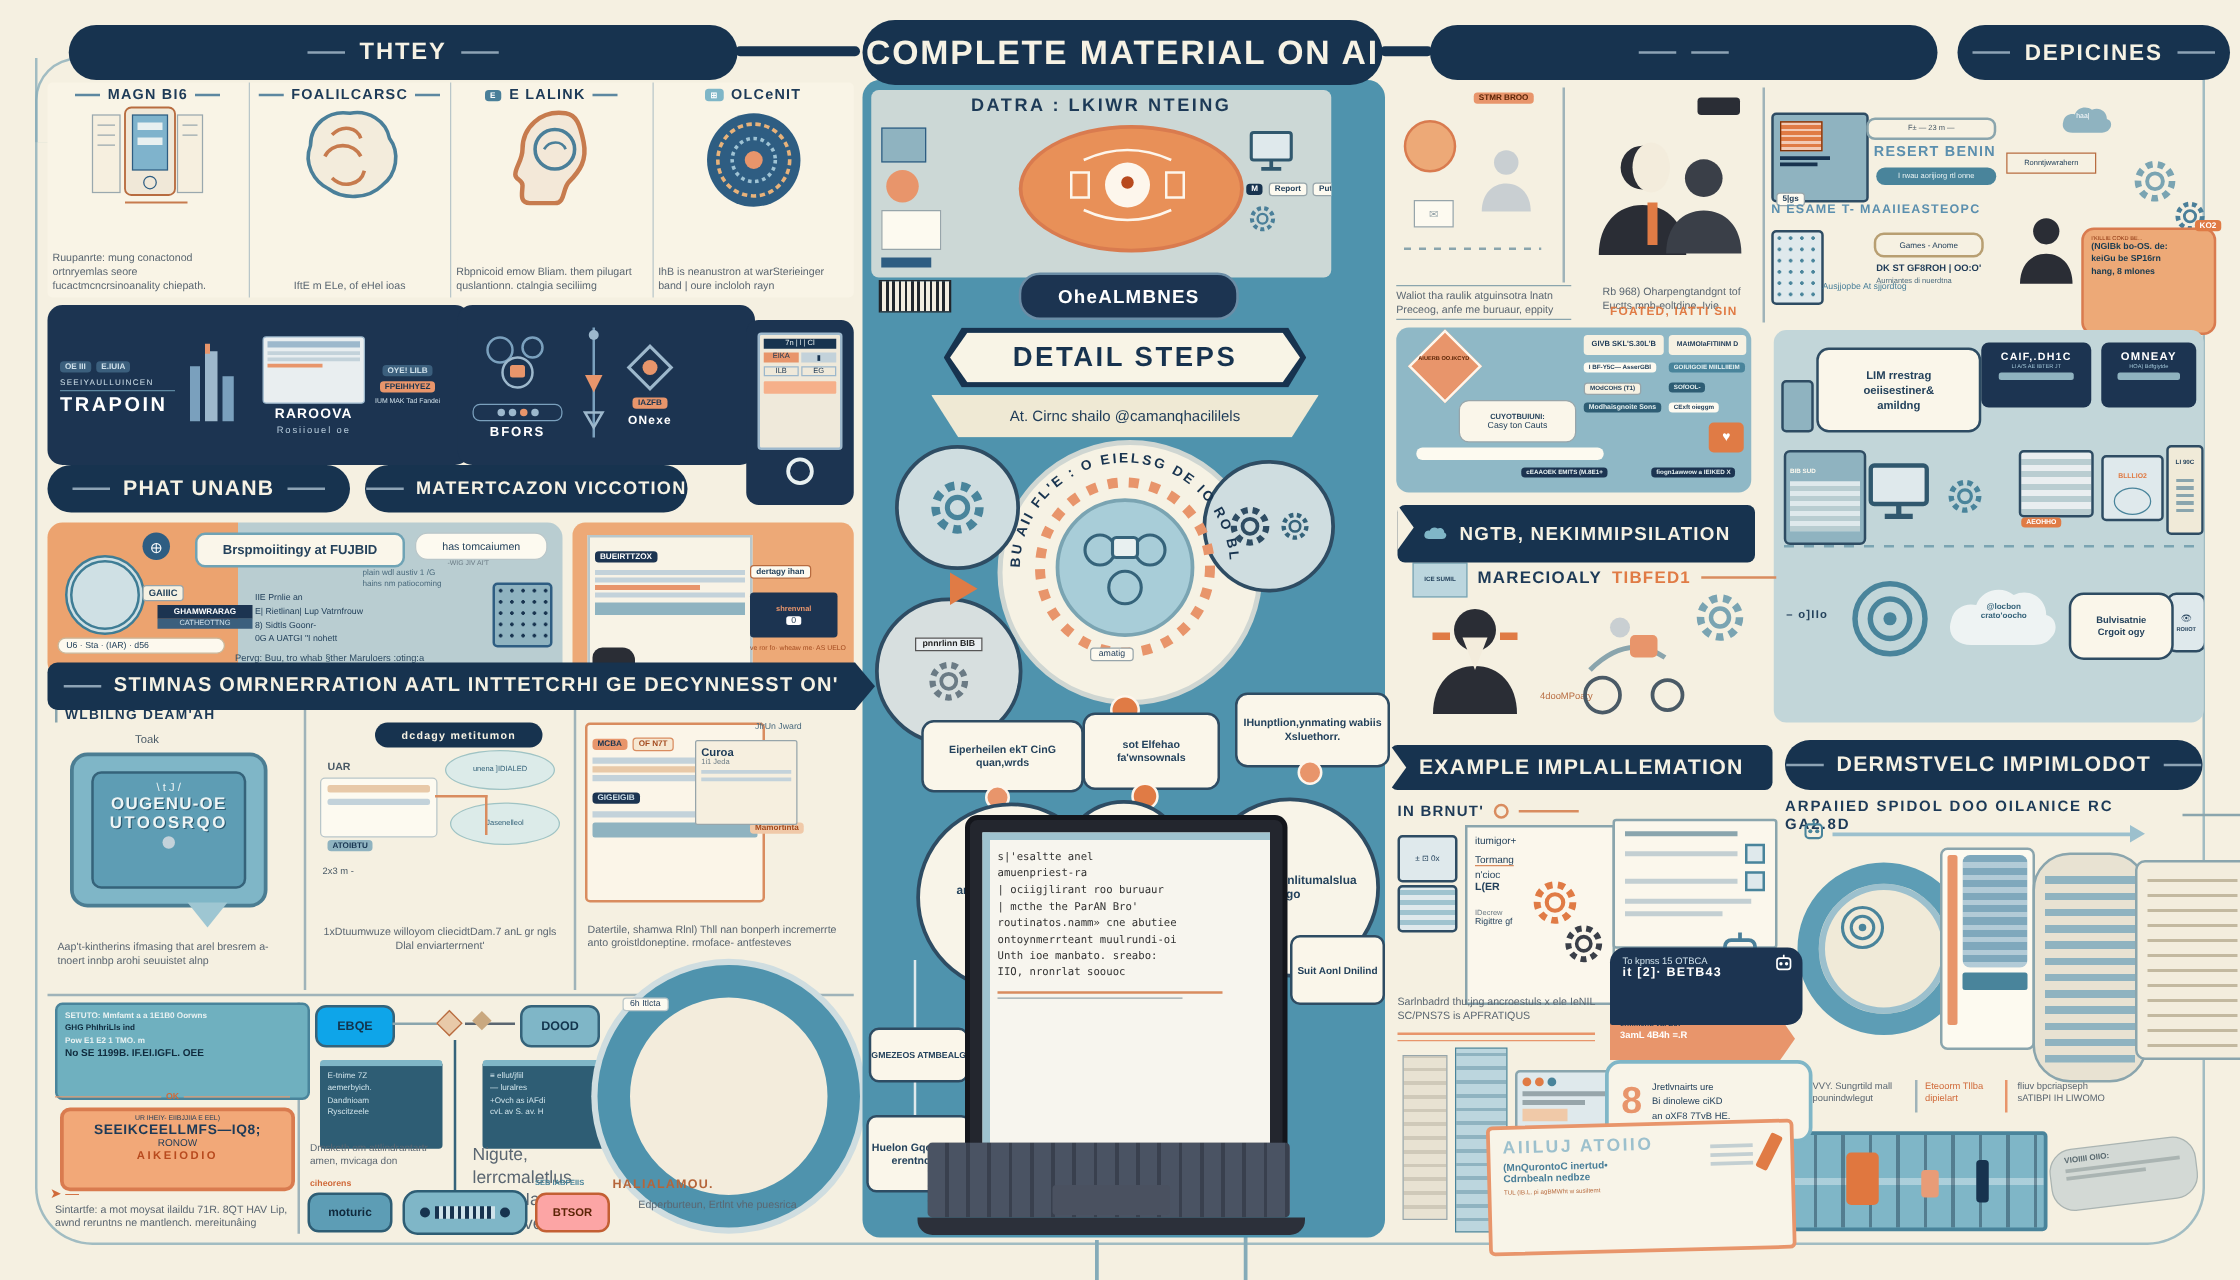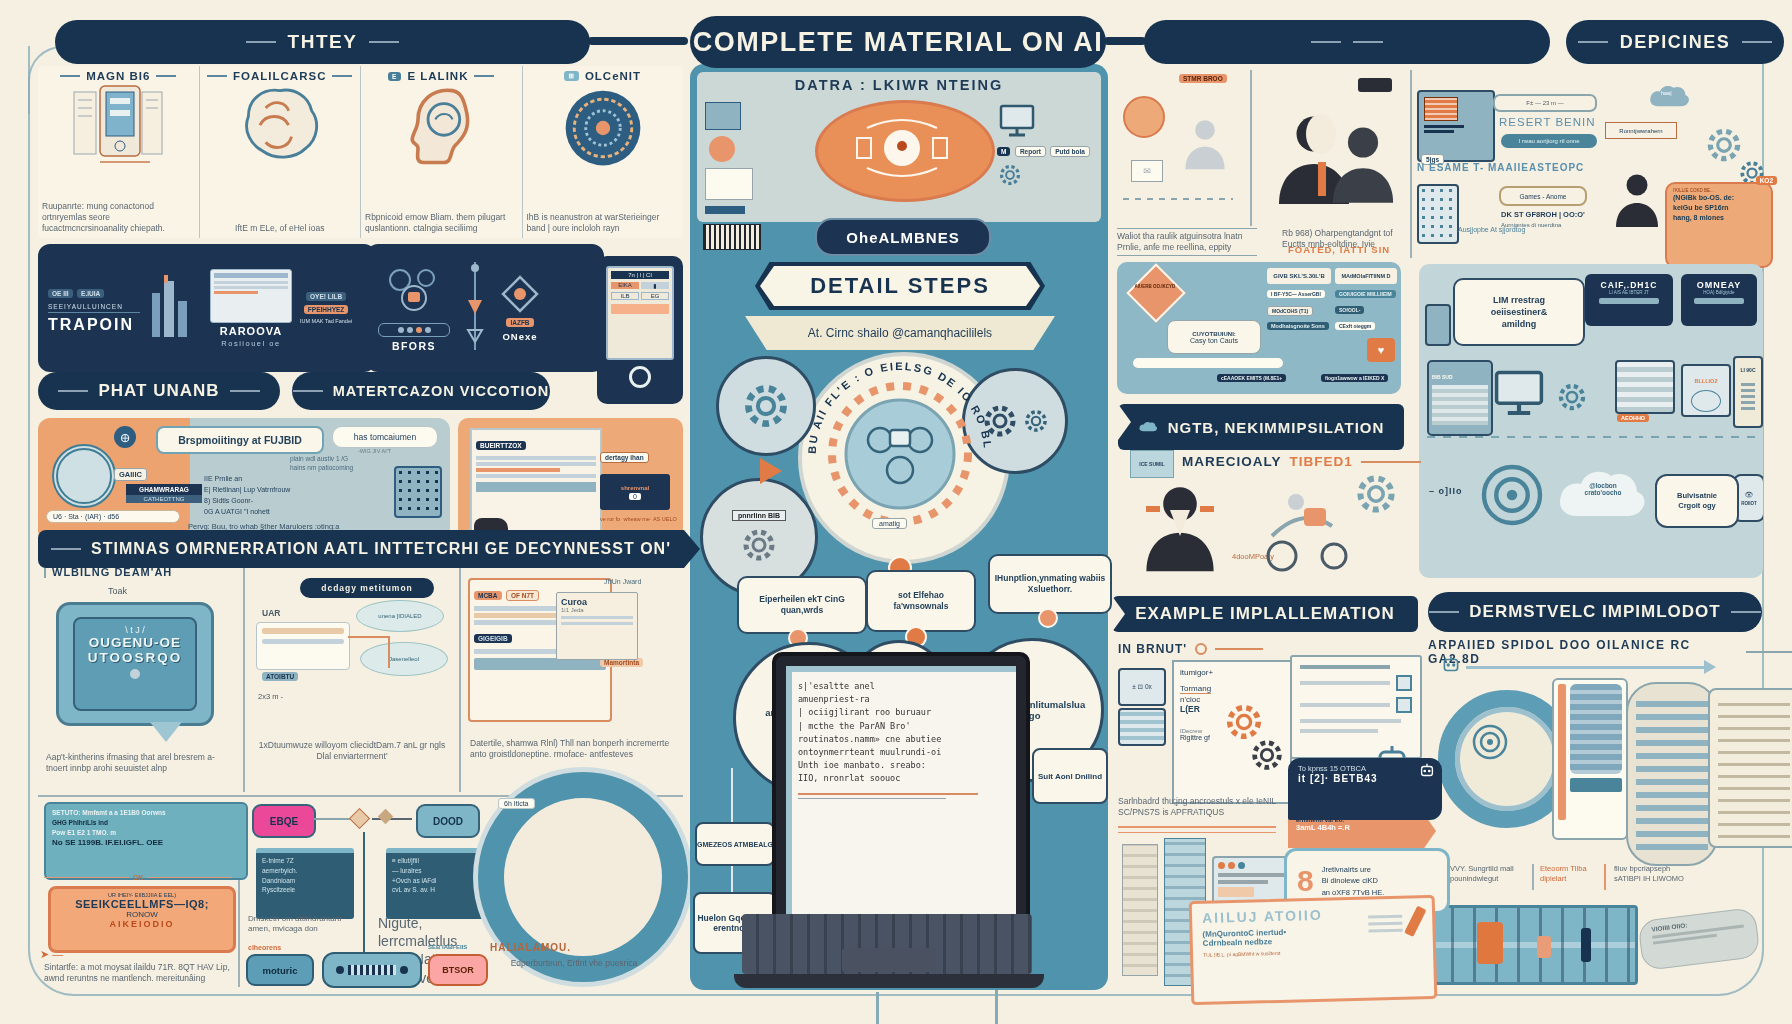--- a/index.html
+++ b/index.html
@@ -358,21 +358,21 @@
     </div>
   <div class="abs obox" style="left:48px;top:886px;width:182px;height:58px;text-align:center;padding-top:3px;">
     <div style="font-size:5.5px;color:#1d3a57;">UR IHEIY-   EIIBJJIIA   E EEL)</div>
     <div style="font-size:11px;font-weight:bold;color:#1d3a57;letter-spacing:.5px;">SEEIKCEELLMFS—IQ8;</div>
     <div style="font-size:8px;color:#1d3a57;">RONOW</div>
     <div style="font-size:9px;font-weight:bold;color:#b84a1e;letter-spacing:2px;">AIKEIODIO</div>
   </div>
   <div class="abs o" style="left:40px;top:948px;font-size:11px;">➤ —</div>
   <div class="abs cap" style="left:44px;top:962px;width:196px;">Sintartfe: a mot moysat ilaildu 71R. 8QT HAV Lip, awnd reruntns ne mantlench. mereitunâing</div>
 
-  <div class="abs" style="left:252px;top:804px;width:60px;height:30px;background:#ec4899;border:2.5px solid #35637a;border-radius:9px;display:flex;align-items:center;justify-content:center;font-weight:bold;font-size:10px;color:#12344d;">
+  <div class="abs" style="left:252px;top:804px;width:60px;height:30px;background:#0ea5e9;border:2.5px solid #35637a;border-radius:9px;display:flex;align-items:center;justify-content:center;font-weight:bold;font-size:10px;color:#12344d;">
       <span>EBQE</span>
     </div>
   <div class="abs" style="left:314px;top:818px;width:38px;height:2px;background:#8aa5ad;"></div>
   <div class="abs" style="left:352px;top:811px;width:13px;height:13px;background:#e8c9a8;border:1.5px solid #b86c40;transform:rotate(45deg);"></div>
   <div class="abs" style="left:372px;top:818px;width:40px;height:2px;background:#5a6671;"></div>
   <div class="abs" style="left:380px;top:811px;width:11px;height:11px;background:#c9a87f;transform:rotate(45deg);"></div>
   <div class="abs" style="left:416px;top:804px;width:60px;height:30px;background:#7fb6c7;border:2.5px solid #35637a;border-radius:9px;display:flex;align-items:center;justify-content:center;font-weight:bold;font-size:10px;color:#12344d;">
       <span>DOOD</span>
     </div>
   <div class="abs" style="left:363px;top:832px;width:2px;height:122px;background:#35637a;"></div>
@@ -404,21 +404,21 @@
       <span>BTSOR</span>
     </div>
 
   <div class="abs" style="left:478px;top:772px;width:158px;height:158px;border-radius:50%;border:26px solid #4f93ad;background:#f3ecdc;box-shadow:0 0 0 5px #cfdde0;"></div>
   <div class="abs" style="left:498px;top:798px;background:#fdfaf0;border:1px solid #b9c6c9;border-radius:3px;font-size:7px;padding:1px 5px;color:#1d3a57;z-index:2;"><span>6h Itlcta</span></div>
   <div class="abs" style="left:490px;top:942px;font-size:10px;font-weight:bold;color:#b5653a;letter-spacing:1px;">HALIALAMOU.</div>
   <div class="abs cap" style="left:474px;top:958px;width:200px;text-align:center;">Edperburteun, Ertlnt vhe puesrica</div>
 
   <div class="abs" style="left:690px;top:64px;width:418px;height:926px;background:#4f93ad;border-radius:14px;"></div>
 
-  <div class="abs" style="left:697px;top:72px;width:404px;height:150px;background:#ccd8d6;border-radius:6px;overflow:hidden;">
+  <div class="abs" style="left:697px;top:72px;width:368px;height:150px;background:#ccd8d6;border-radius:6px;overflow:hidden;">
     <div style="text-align:center;font-weight:bold;font-size:14.5px;letter-spacing:2px;color:#1d3a57;margin-top:5px;">DATRA : LKIWR NTEING</div>
     <div class="abs" style="left:118px;top:28px;width:174px;height:96px;background:#e89058;border-radius:50%;border:3px solid #d97b4f;"></div>
     <svg class="abs" style="left:130px;top:36px;" width="150" height="80" viewBox="0 0 150 80">
         <circle cx="75" cy="40" r="18" fill="#fdf6ec"></circle>
         <circle cx="75" cy="38" r="5" fill="#b84a1e"></circle>
         <path d="M40 20 q35 -16 70 0 M40 60 q35 16 70 0" stroke="#fdf6ec" stroke-width="2" fill="none"></path>
         <rect x="30" y="30" width="14" height="20" fill="none" stroke="#fdf6ec" stroke-width="2"></rect>
         <rect x="106" y="30" width="14" height="20" fill="none" stroke="#fdf6ec" stroke-width="2"></rect>
       </svg>
     <div class="abs" style="left:8px;top:30px;width:100px;height:110px;">
@@ -585,21 +585,21 @@
     <div class="abs" style="left:2px;top:22px;width:64px;height:58px;background:#8fb3c0;border:2px solid #2e4c63;border-radius:4px;padding:5px;">
       <div style="width:32px;height:22px;background:#e07b45;border:1px solid #7c3208;background-image:repeating-linear-gradient(0deg,rgba(255,255,255,.6) 0 2px,transparent 2px 5px);"></div>
       <div style="margin-top:4px;width:40px;height:3px;background:#17334f;"></div>
         <div style="margin-top:2px;width:30px;height:3px;background:#17334f;"></div>
     </div>
     <span class="abs chip" style="left:6px;top:86px;background:#fdfaf0;border:1px solid #97a5aa;color:#24425c;">5|gs</span>
     <div class="abs" style="left:120px;top:30px;color:#7aa4b2;font-weight:bold;font-size:9px;letter-spacing:2px;">REDOIEI</div>
     <div class="abs" style="left:78px;top:26px;width:100px;height:14px;border:2px solid #8aa5ad;border-radius:7px;background:#f6f1e2;font-size:6px;display:flex;align-items:center;justify-content:center;color:#4a5a66;">
         <span>F± — 23 m —</span>
       </div>
-    <div class="abs" style="left:84px;top:48px;color:#5b8fae;font-weight:normal;font-size:11.5px;letter-spacing:1px;">RESERT BENIN</div>
+    <div class="abs" style="left:84px;top:48px;color:#5b8fae;font-weight:bold;font-size:11.5px;letter-spacing:1px;">RESERT BENIN</div>
     <div class="abs" style="left:86px;top:66px;width:96px;height:14px;background:#49849b;border-radius:7px;color:#e8f2f2;font-size:6px;display:flex;align-items:center;justify-content:center;">
         <span>I rwau aorijiorg rtl onne</span>
       </div>
     <div class="abs" style="left:2px;top:94px;width:184px;color:#5b8fae;font-weight:bold;font-size:10px;letter-spacing:1px;">N ESAME T- MAAIIEASTEOPC</div>
     <div class="abs" style="left:2px;top:116px;width:38px;height:56px;background:#dfe9ec;border:2px solid #2e4c63;border-radius:4px;background-image:radial-gradient(#49849b 1.5px,transparent 1.6px);background-size:9px 9px;"></div>
     <div class="abs" style="left:84px;top:118px;width:84px;height:16px;border:2px solid #b89f72;border-radius:8px;background:#f6f1e2;font-size:6.5px;display:flex;align-items:center;justify-content:center;color:#24425c;">
         <span>Games - Anome</span>
       </div>
     <div class="abs" style="left:86px;top:142px;font-weight:bold;font-size:7.5px;color:#1d3a57;">DK ST GF8ROH | OO:O'</div>
     <div class="abs" style="left:86px;top:154px;font-size:6px;color:#4a6a7d;">Aurniantes di nuerdtna</div>
@@ -626,21 +626,21 @@
       <div style="font-size:4.5px;color:#8c3410;">I'KILLIE COKD BE...</div>
       <div style="font-size:7px;font-weight:bold;color:#173a50;line-height:1.45;">
         <div>(NGlBk bo-OS. de:</div>
         <div>keiGu be SP16rn</div>
         <div>hang, 8 mlones</div>
       </div>
       <span class="abs chip" style="right:-6px;top:-8px;background:#e07b45;color:#fff;">KO2</span>
     </div>
   </div>
 
-  <div class="abs cap" style="left:1117px;top:228px;width:140px;border-top:1.5px solid #8aa5ad;border-bottom:1.5px solid #8aa5ad;padding:2px 0;">Waliot tha raulik atguinsotra lnatn Prnlie, anfe me reellina, eppity</div>
+  <div class="abs cap" style="left:1117px;top:228px;width:140px;border-top:1.5px solid #8aa5ad;border-bottom:1.5px solid #8aa5ad;padding:2px 0;">Waliot tha raulik atguinsotra lnatn Preceog, anfe me buruaur, eppity</div>
   <div class="abs cap" style="left:1282px;top:228px;width:118px;">Rb 968) Oharpengtandgnt tof Euctts mnb-eoltdine. Ivie</div>
   <div class="abs" style="left:1458px;top:226px;width:110px;font-size:7px;color:#4a7f99;">Ausjjopbe At sjjordtog</div>
   <div class="abs" style="left:1288px;top:244px;color:#e07b45;font-weight:bold;font-size:9.5px;letter-spacing:1px;">FOATED, IATTI SIN</div>
 
   <div class="abs" style="left:1117px;top:262px;width:284px;height:132px;background:#8fb8c6;border-radius:10px;overflow:hidden;">
     <div class="abs" style="left:18px;top:10px;width:38px;height:38px;background:#e8956b;border:2px solid #fdf6ec;transform:rotate(45deg);"></div>
     <div class="abs" style="left:8px;top:22px;width:60px;font-size:4.5px;font-weight:bold;color:#5b2406;text-align:center;">AIUERB OO.IKCYD</div>
     <div class="abs wbox" style="left:50px;top:58px;width:92px;height:32px;border-color:#97a5aa;border-width:1.5px;">
       <span style="font-size:6px;font-weight:bold;">CUYOTBUIUNI:</span>
       <span style="font-size:7px;">Casy ton Cauts</span>

